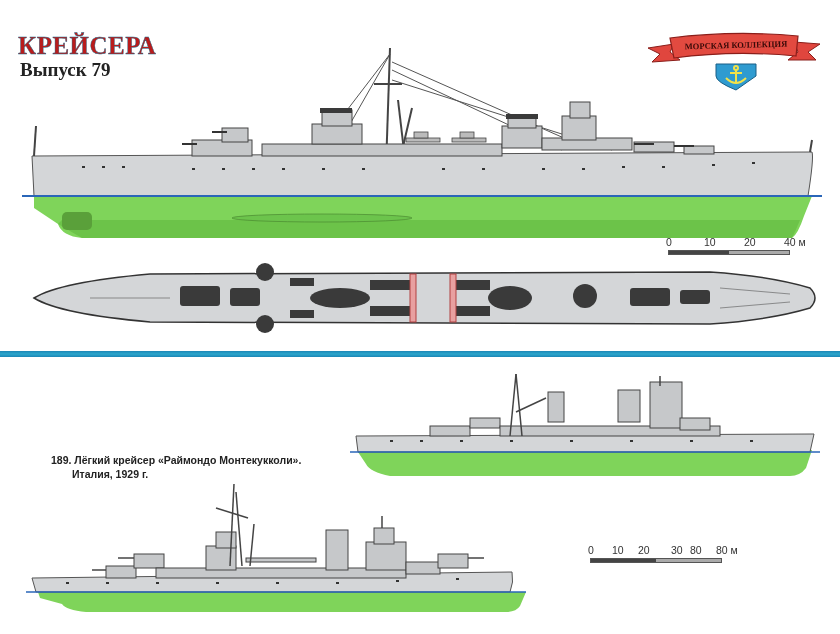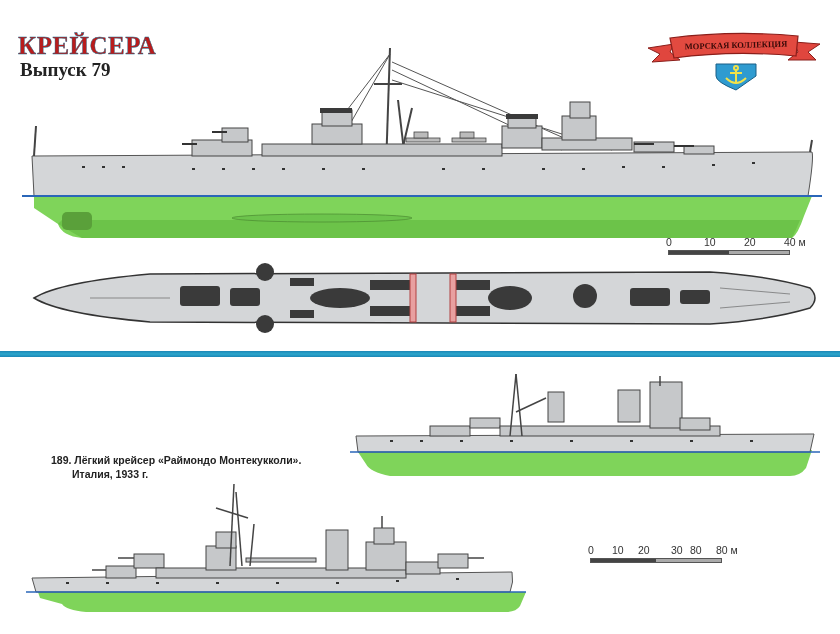--- a/index.html
+++ b/index.html
@@ -196,21 +196,21 @@
     <rect x="160" y="68" width="3" height="2"></rect>
       <rect x="220" y="68" width="3" height="2"></rect>
       <rect x="280" y="68" width="3" height="2"></rect>
     <rect x="340" y="68" width="3" height="2"></rect>
       <rect x="400" y="68" width="3" height="2"></rect>
   </g>
 </svg>
 
 <div class="abs caption cap189">
   <span>189. Лёгкий крейсер «Раймондо Монтекукколи».</span>
-  <span class="l2">Италия, 1933 г.</span>
+  <span class="l2">Италия, 1929 г.</span>
 </div>
 
 <div class="abs scale" style="left:588px;top:544px;width:220px;height:26px;">
   <span class="tick" style="left:0;top:0;">0</span>
   <span class="tick" style="left:24px;top:0;">10</span>
   <span class="tick" style="left:50px;top:0;">20</span>
   <span class="tick" style="left:83px;top:0;">30</span>
   <span class="tick" style="left:102px;top:0;">80</span>
   <span class="tick" style="left:128px;top:0;white-space:nowrap;">80 м</span>
   <div class="bar" style="left:2px;top:14px;width:130px;"></div>

